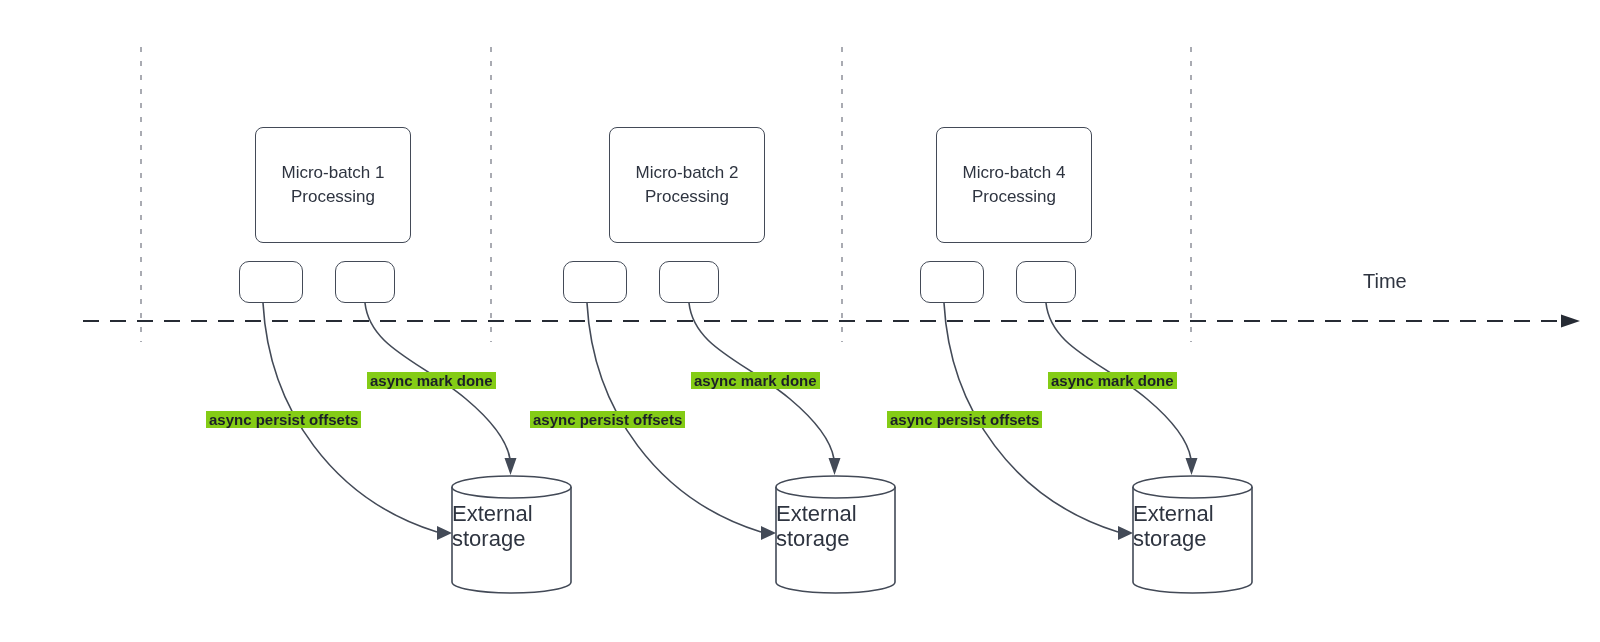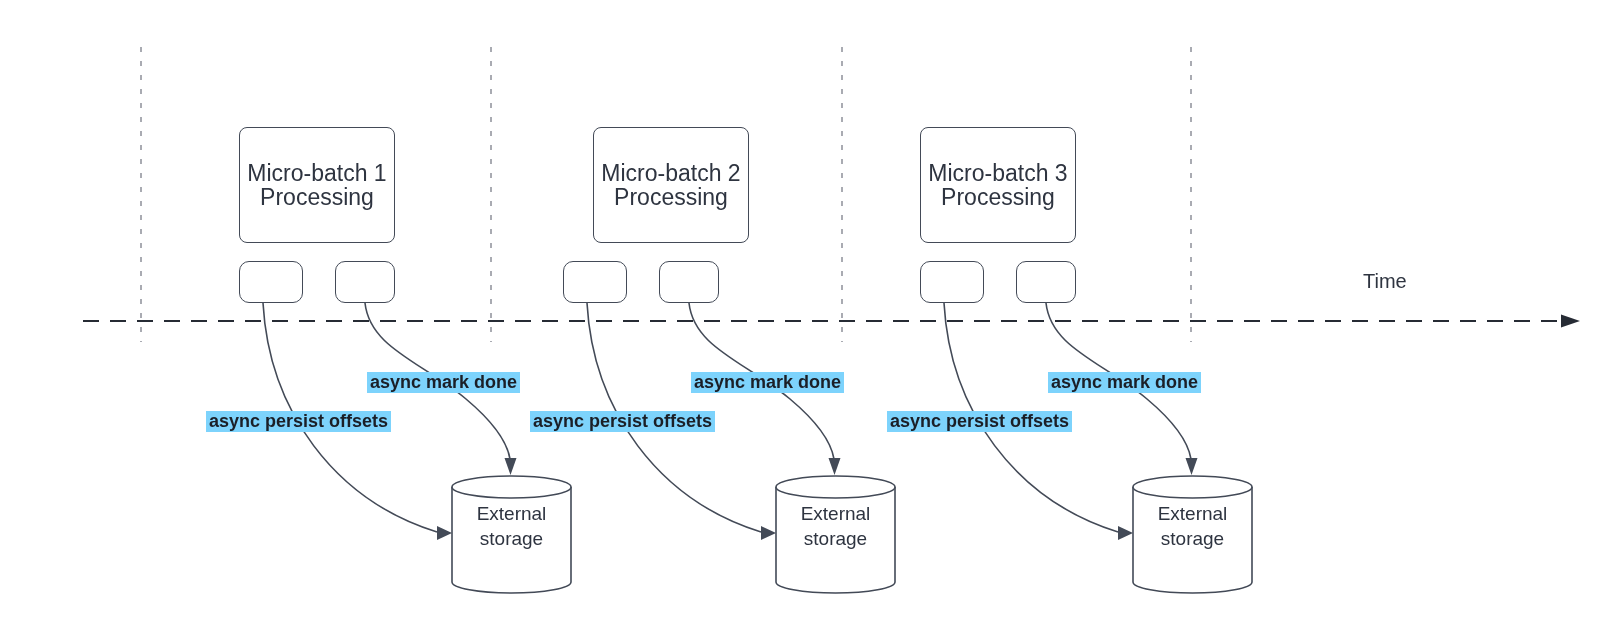--- a/index.html
+++ b/index.html
@@ -21,36 +21,36 @@
   .sep{stroke:var(--separator);stroke-width:2;stroke-dasharray:5 9;fill:none;}
   .axis{stroke:var(--timeline);stroke-width:2;stroke-dasharray:16 11;fill:none;}
   .axis-head{fill:var(--timeline);}
   .curve{stroke:var(--stroke);stroke-width:1.6;fill:none;}
   .ah{fill:var(--stroke);}
   .cyl{fill:#ffffff;stroke:var(--stroke);stroke-width:1.6;}
   .pbox{
     position:absolute;top:127px;width:156px;height:116px;box-sizing:border-box;
     background:#fff;border:1.5px solid var(--stroke);border-radius:8px;
     display:flex;flex-direction:column;align-items:center;justify-content:center;
-    color:var(--text);font-size:23px;line-height:24px;text-align:right;
+    color:var(--text);font-size:17px;line-height:24px;text-align:right;margin-left:16px;
   }
   .sbox{
     position:absolute;top:261px;height:42px;box-sizing:border-box;
     background:#fff;border:1.5px solid var(--stroke);border-radius:10px;
   }
   .sbox.l{width:64px;}
   .sbox.r{width:60px;}
   .edge-label{
     position:absolute;
-    font-weight:bold;font-size:18px;color:var(--label);
-    background:#7dd3fc;padding:0 3px;white-space:nowrap;
+    font-weight:bold;font-size:15px;color:var(--label);
+    background:#84cc16;padding:0 3px;white-space:nowrap;
   }
   .storage-label{
     position:absolute;top:501px;width:119px;
-    color:var(--text);font-size:19px;line-height:25px;text-align:center;
+    color:var(--text);font-size:22px;line-height:25px;
   }
   .time-label{
     position:absolute;left:1363px;top:258px;
     color:var(--text);font-size:20px;margin-top:12px;
   }
 </style>
 </head>
 <body>
 
 <div class="canvas">
@@ -113,21 +113,21 @@
   <div class="sbox l" style="left:563px"></div>
   <div class="sbox r" style="left:659px"></div>
   <div class="edge-label" style="left:530px;top:411px">async persist offsets</div>
   <div class="edge-label" style="left:691px;top:372px">async mark done</div>
   <div class="storage-label" style="left:776px">
     <div>External</div>
     <div>storage</div>
   </div>
 
   <div class="pbox" style="left:920px">
-    <span>Micro-batch 3</span>
+    <span>Micro-batch 4</span>
     <span>Processing</span>
   </div>
   <div class="sbox l" style="left:920px"></div>
   <div class="sbox r" style="left:1016px"></div>
   <div class="edge-label" style="left:887px;top:411px">async persist offsets</div>
   <div class="edge-label" style="left:1048px;top:372px">async mark done</div>
   <div class="storage-label" style="left:1133px">
     <div>External</div>
     <div>storage</div>
   </div>

